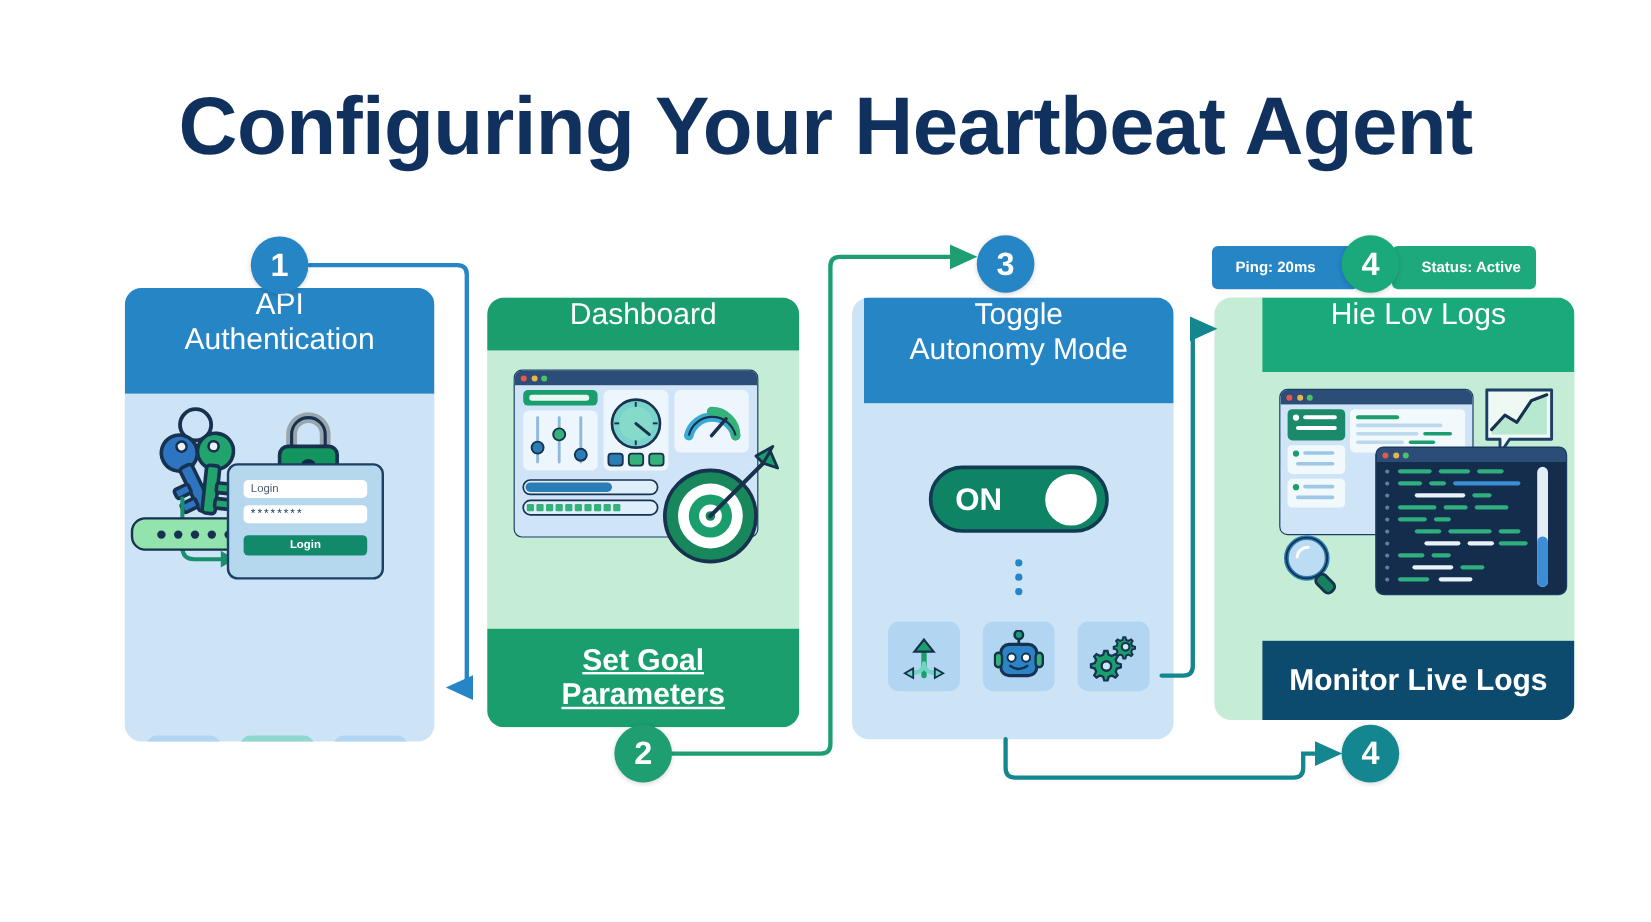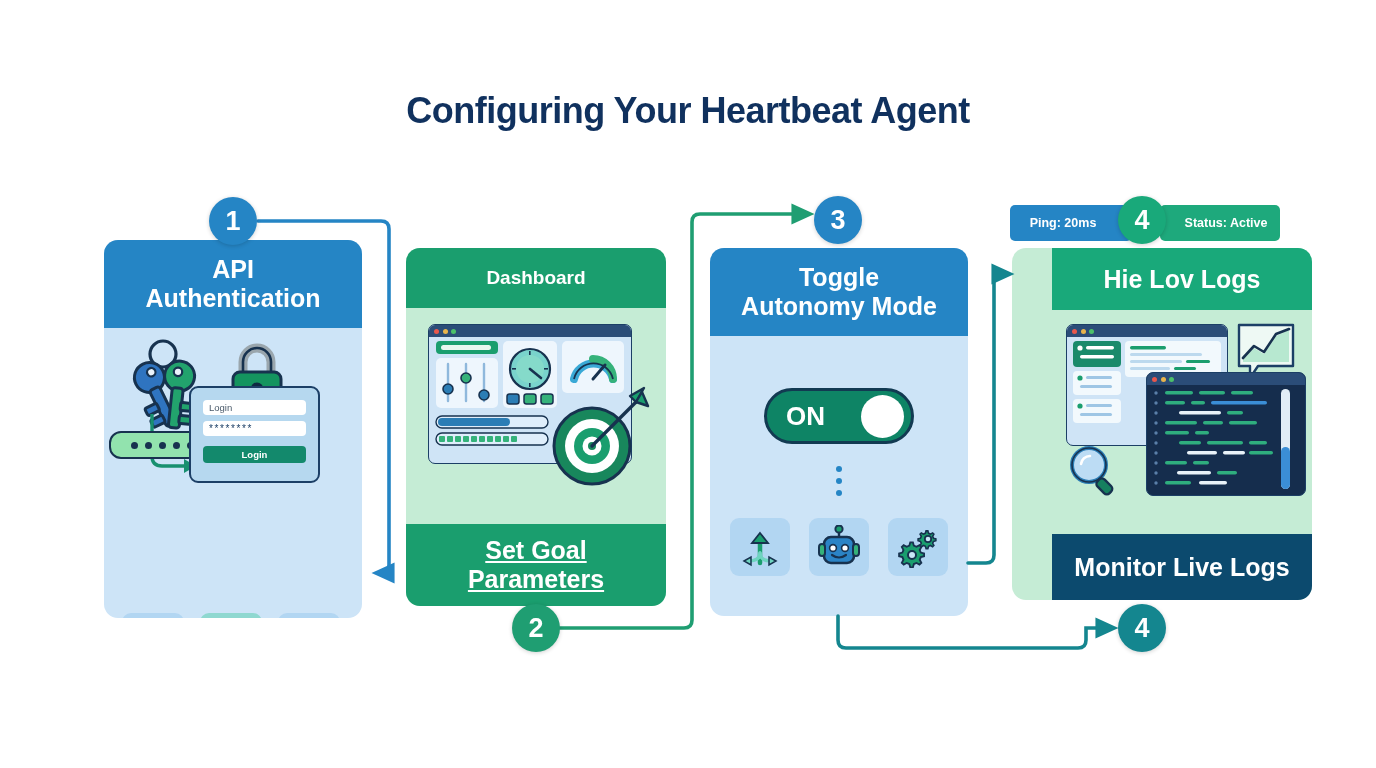--- a/index.html
+++ b/index.html
@@ -9,41 +9,41 @@
   body {
     width: 1376px; height: 768px;
     font-family: "Liberation Sans", sans-serif;
     overflow: hidden;
     position: relative;
   }
   #stage { position: absolute; inset: 0; }
 
   .title {
     position: absolute;
-    left: 0; top: 90px; width: 1376px;
+    left: 0; top: 66px; width: 1376px;
     text-align: center;
-    font-size: 36px;
+    font-size: 68px;
     font-weight: bold;
     color: #10315e;
     letter-spacing: -0.5px;
     white-space: nowrap;
   }
 
   
   .card {
     position: absolute;
     border-radius: 14px;
     overflow: hidden;
     display: flex;
     flex-direction: column;
   }
   .card-head {
     color: #ffffff;
-    font-weight: bold;
-    display: flex; align-items: center; justify-content: center;
+    font-weight: normal;
+    display: flex; align-items: flex-start; justify-content: center;
     text-align: center;
     line-height: 1.15;
     padding: 0 8px;
     box-sizing: border-box;
   }
   .card-body { flex: 1; position: relative; }
   .card-foot {
     color: #ffffff;
     font-weight: bold;
     display: flex; align-items: center; justify-content: center;
@@ -52,25 +52,25 @@
     padding: 0 8px;
     box-sizing: border-box;
   }
 
   
   #card1 { left: 104px; top: 240px; width: 258px; height: 378px; background: #cde4f7; }
   #card1 .card-head { background: #2585c5; height: 88px; font-size: 25px; }
 
   
   #card2 { left: 406px; top: 248px; width: 260px; height: 358px; background: #c5ecd5; }
-  #card2 .card-head { background: #1a9e6e; height: 60px; font-size: 19px; }
+  #card2 .card-head { background: #1a9e6e; height: 44px; font-size: 25px; }
   #card2 .card-foot { background: #1a9e6e; height: 82px; font-size: 25px; text-decoration: underline; }
 
   
-  #card3 { left: 710px; top: 248px; width: 258px; height: 368px; background: #cde4f7; }
+  #card3 { left: 710px; top: 248px; width: 258px; height: 368px; background: #cde4f7; padding-left: 10px; }
   #card3 .card-head { background: #2585c5; height: 88px; font-size: 25px; }
 
   
   #card4 { left: 1012px; top: 248px; width: 260px; height: 352px; background: #c5ecd5; padding-left: 40px; }
   #card4 .card-head { background: #19a97a; height: 62px; font-size: 25px; }
   #card4 .card-foot { background: #0c4a6e; height: 66px; font-size: 25px; }
 
   
   .step {
     position: absolute;

